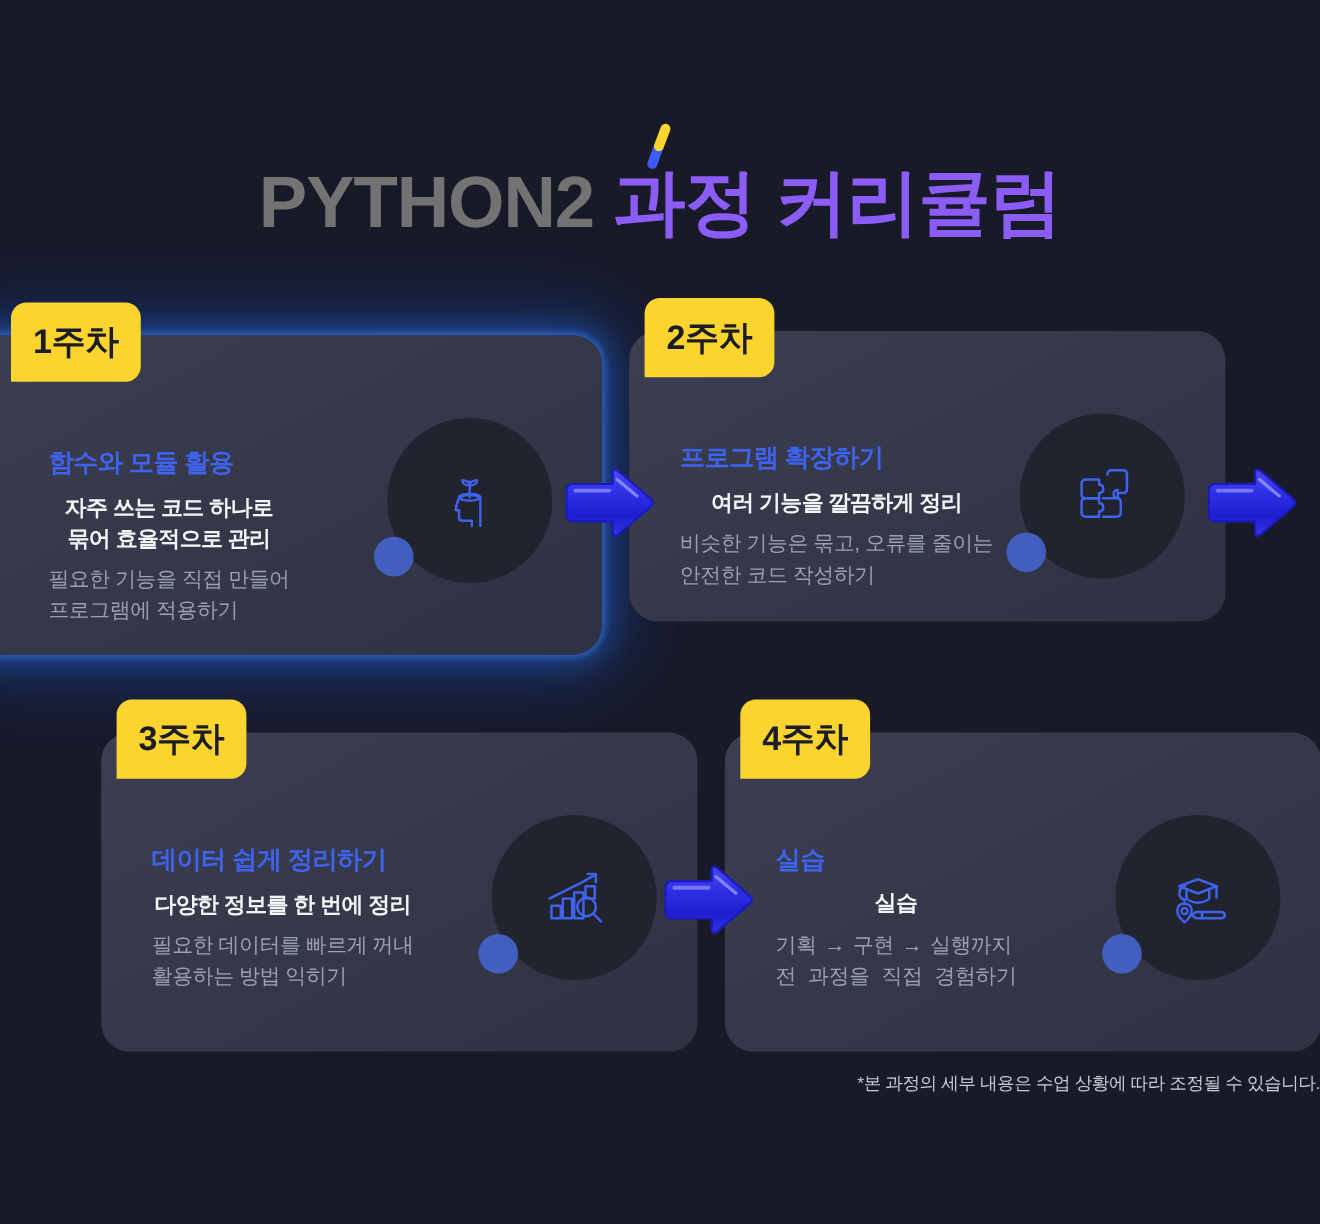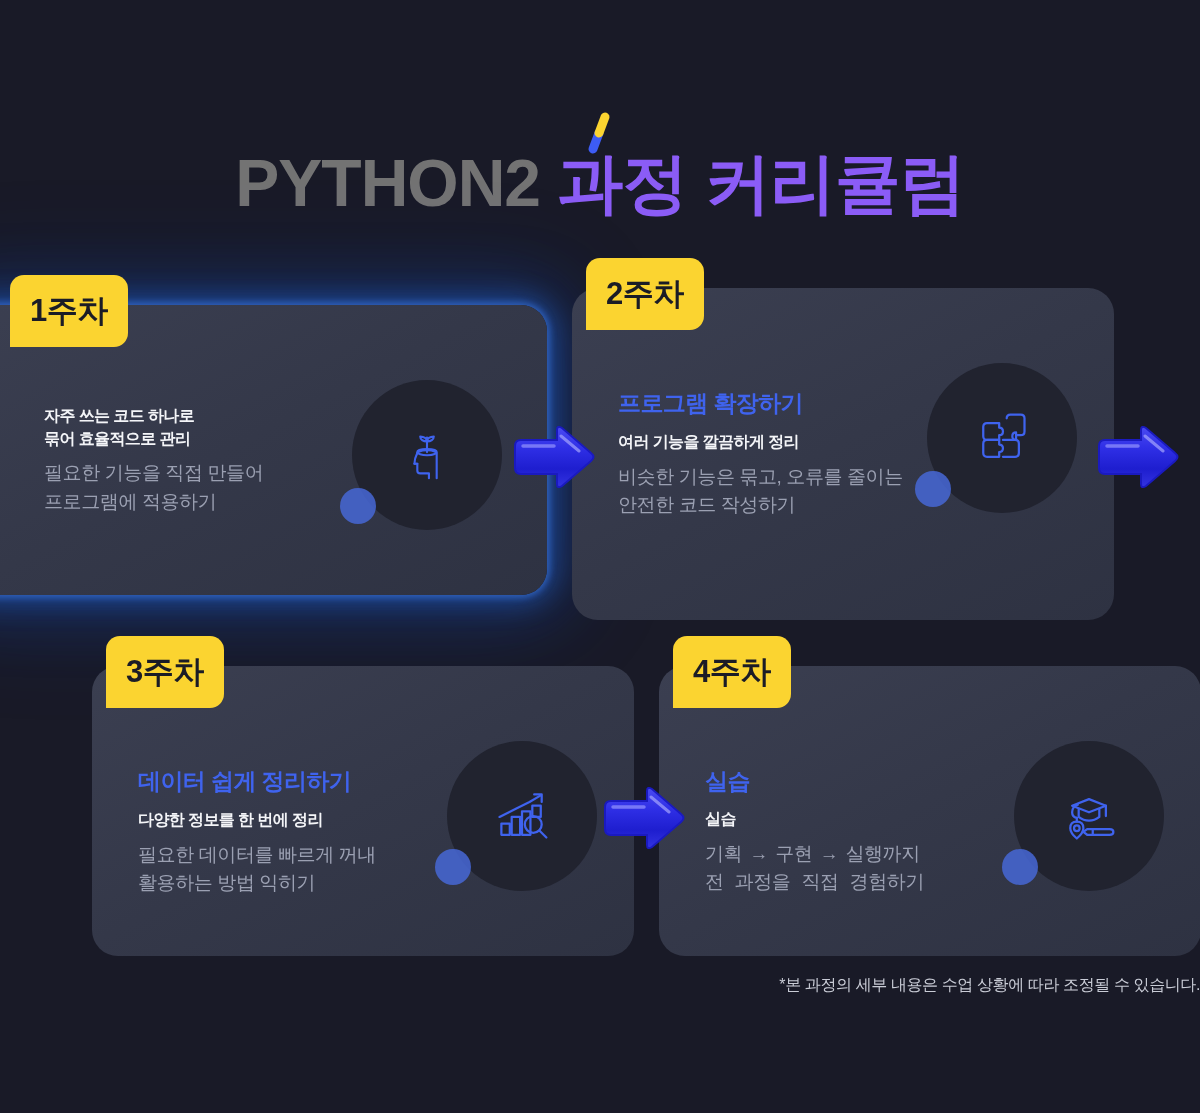--- a/index.html
+++ b/index.html
@@ -99,26 +99,27 @@
     color: #3f63ee;
     font-size: 23px;
     font-weight: 700;
     letter-spacing: -0.6px;
     margin-bottom: 12px;
     white-space: nowrap;
   }
 
   .card-lead {
     color: #f4f5f8;
-    font-size: 16px;
+    font-size: 20px;
     font-weight: 700;
     line-height: 1.42;
     letter-spacing: -0.6px;
     margin-bottom: 9px;
     white-space: pre-line;
+    text-align: center;
   }
 
   .card-sub {
     color: #9ba0b2;
     font-size: 19px;
     font-weight: 400;
     line-height: 1.5;
     letter-spacing: -0.4px;
     white-space: pre-line;
   }
@@ -198,20 +199,21 @@
     <div class="title-line">
       <span class="title-accent">PYTHON2</span><span class="title-rest"> 과정 커리큘럼</span>
     </div>
   </div>
 
   <div class="card glow" style="left:-48px; top:305px; width:595px; height:290px;">
     <div class="badge" style="left:58px;">
       <span>1주차</span>
     </div>
     <div class="card-text" style="left:92px; top:100px;">
+      <div class="card-heading">함수와 모듈 활용</div>
       <div class="card-lead">자주 쓰는 코드 하나로
 묶어 효율적으로 관리</div>
       <div class="card-sub">필요한 기능을 직접 만들어
 프로그램에 적용하기</div>
     </div>
     <div class="medallion" style="left:400px; top:75px;">
       <div class="dot"></div>
       <svg width="62" height="62" viewBox="0 0 64 64" fill="none" stroke="#3f63ee" stroke-width="2.2" stroke-linecap="round" stroke-linejoin="round">
         <path d="M22 30 C20 34 19 38 19 41 L22 41 L22 48 C22 50 23 51 25 51 L34 51 L34 56"></path>
         <path d="M22 30 C22 30 24 27 32 27 C40 27 42 30 42 30 L42 56"></path>
@@ -225,21 +227,21 @@
   </div>
 
   <div class="arrow" style="left:511px; top:424px;">
     <svg viewBox="0 0 86 66" width="86" height="66">
       <path d="M4 22 Q4 16 10 16 L46 16 L46 6 Q46 1 51 4 L80 29 Q85 33 80 37 L51 62 Q46 65 46 60 L46 50 L10 50 Q4 50 4 44 Z" fill="url(#arrowGrad)" stroke="#1a1ac0" stroke-width="2"></path>
       <path d="M12 22 L43 22" stroke="#8e8efc" stroke-width="3.5" stroke-linecap="round" opacity="0.75"></path>
       <path d="M50 12 L68 27" stroke="#a5a5fd" stroke-width="3" stroke-linecap="round" opacity="0.7"></path>
     </svg>
   </div>
 
-  <div class="card" style="left:572px; top:288px; width:542px; height:332px;">
+  <div class="card" style="left:572px; top:301px; width:542px; height:264px;">
     <div class="badge" style="left:14px;">
       <span>2주차</span>
     </div>
     <div class="card-text" style="left:46px; top:100px;">
       <div class="card-heading">프로그램 확장하기</div>
       <div class="card-lead">여러 기능을 깔끔하게 정리</div>
       <div class="card-sub">비슷한 기능은 묶고, 오류를 줄이는
 안전한 코드 작성하기</div>
     </div>
     <div class="medallion" style="left:355px; top:75px;">

